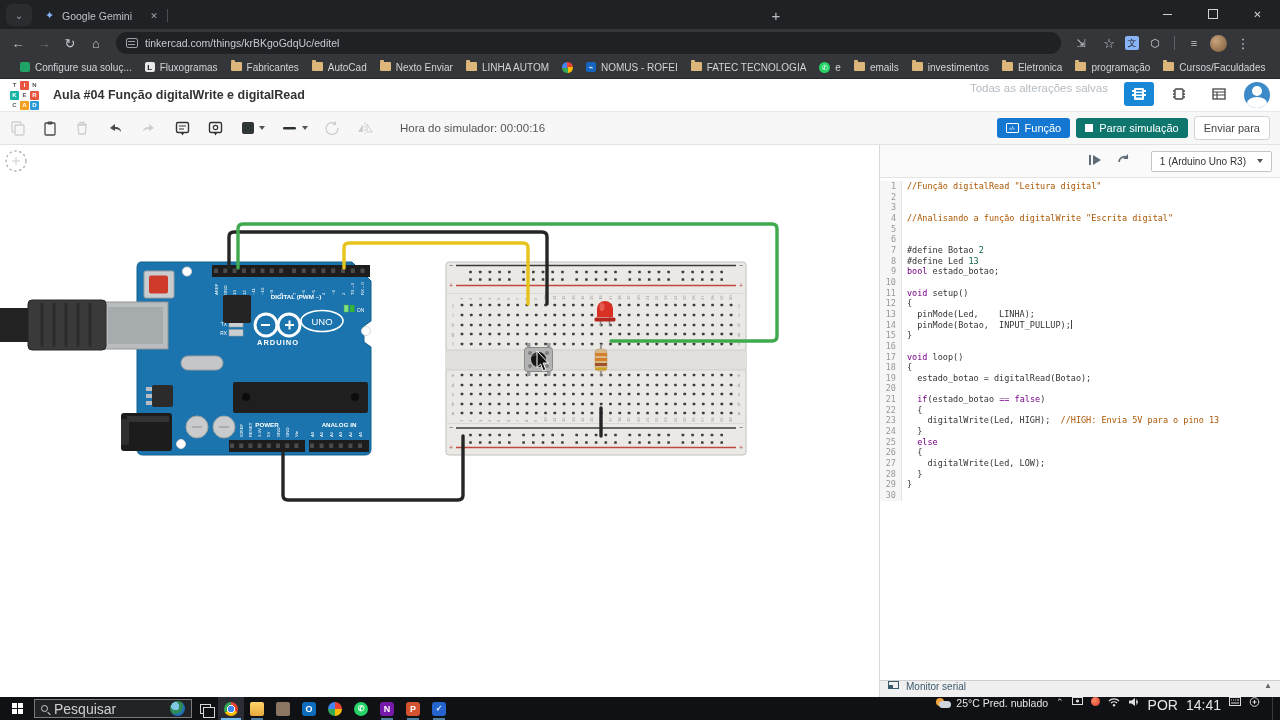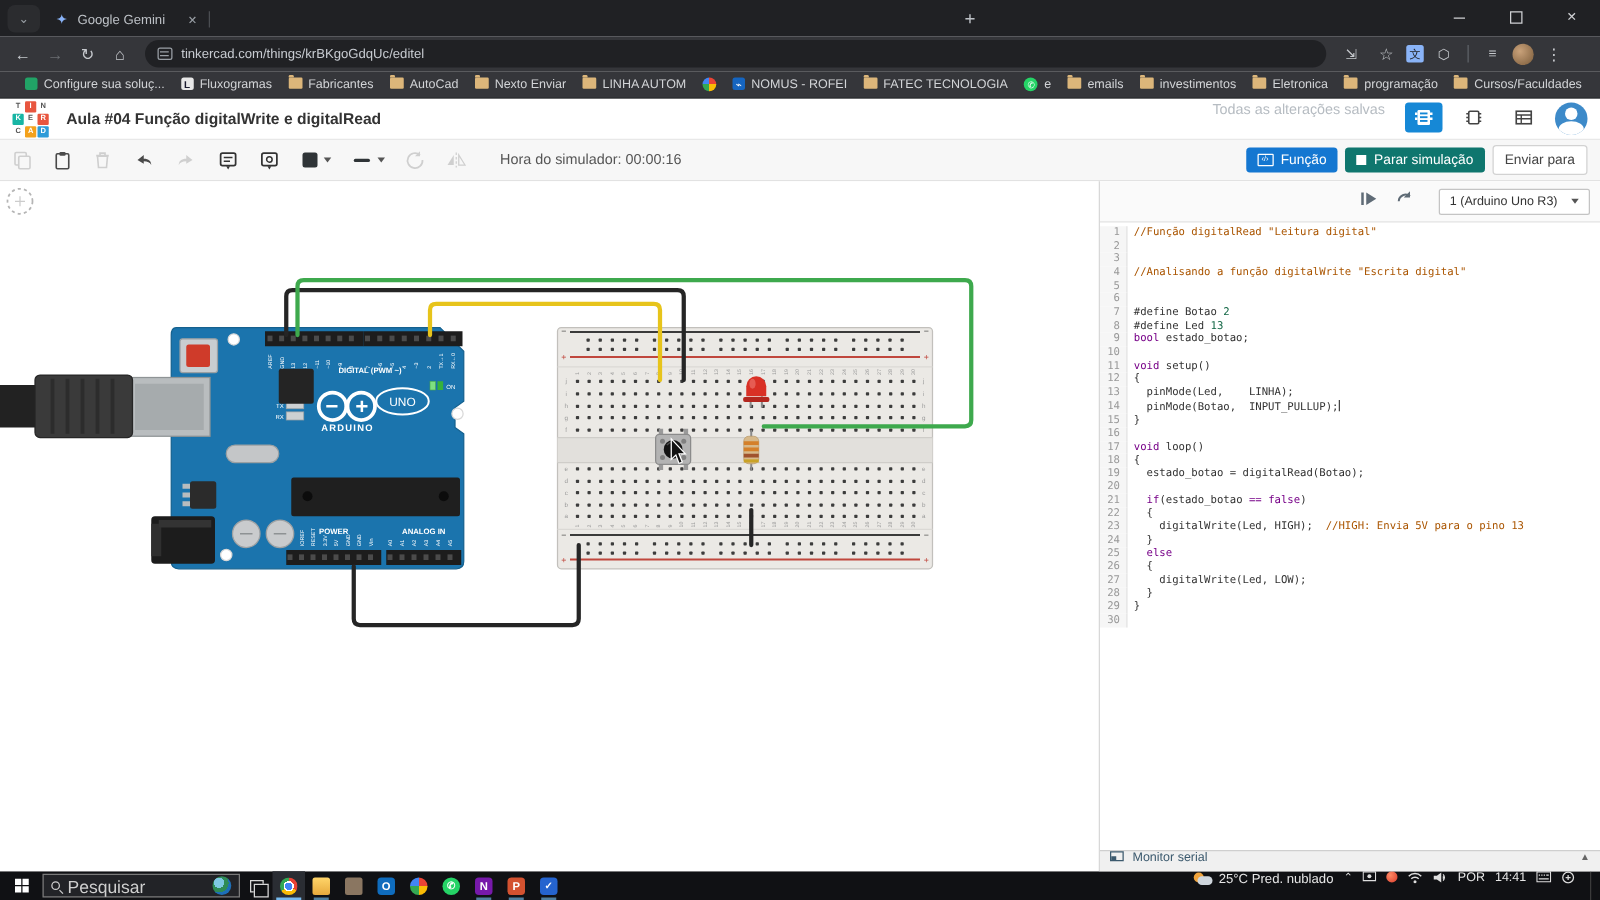--- a/index.html
+++ b/index.html
@@ -129,21 +129,21 @@
   .ai-onenote{background:#7719aa}.ai-onenote::before{content:"N"}
   .ai-powerpoint{background:#d35230}.ai-powerpoint::before{content:"P"}
   .ai-todo{background:#2564cf;font-size:8px}.ai-todo::before{content:"✓"}
   .tray{margin-left:auto;display:flex;align-items:flex-start;gap:8px;padding-right:4px}
   .weather{display:flex;align-items:center;gap:5px;font-size:10.5px}
   .wicon{width:15px;height:10px;position:relative}
   .wicon::before{content:"";position:absolute;left:0;top:0;width:8px;height:8px;border-radius:50%;background:#f0a33c}
   .wicon::after{content:"";position:absolute;left:3px;top:3px;width:12px;height:7px;border-radius:5px;background:#cfd6dd}
   .trayic{font-size:9px;color:#dedede;display:flex;align-items:center}
   .redball{width:9px;height:9px;border-radius:50%;background:radial-gradient(circle at 35% 35%,#ff8a65,#d93b2b)}
-  .traytxt{font-size:10px}
+  .traytxt{font-size:14px}
   .showdesk{width:4px;height:23px;border-left:1px solid #3a3a3a;margin-left:4px}
 </style>
 </head>
 <body>
 
 <div class="tabstrip">
   <div class="tabsearch">
       <span>⌄</span>
     </div>
   <div id="tabs-container" style="display:flex">

